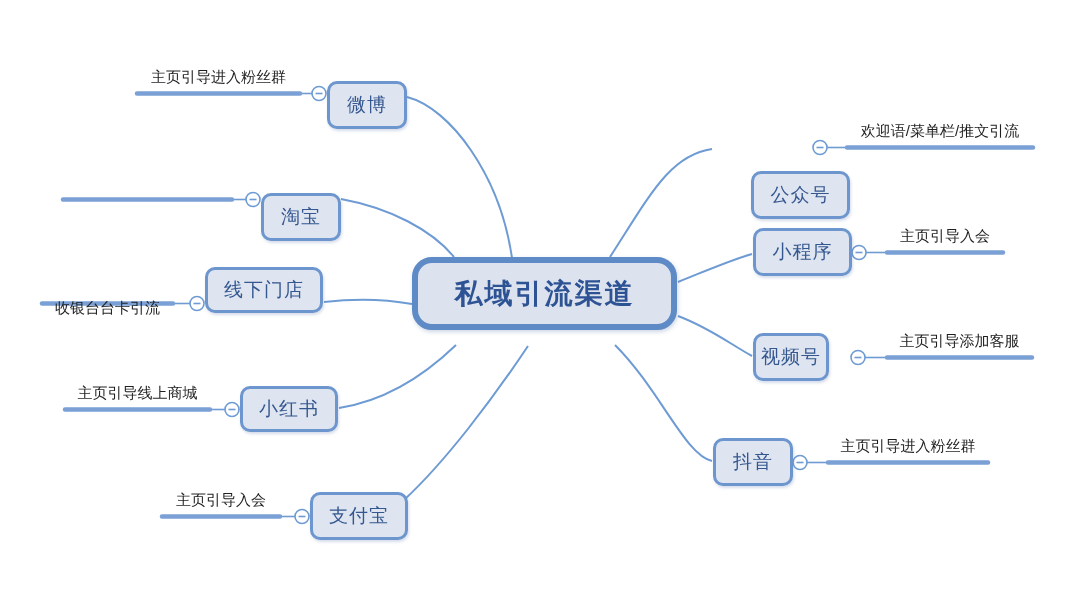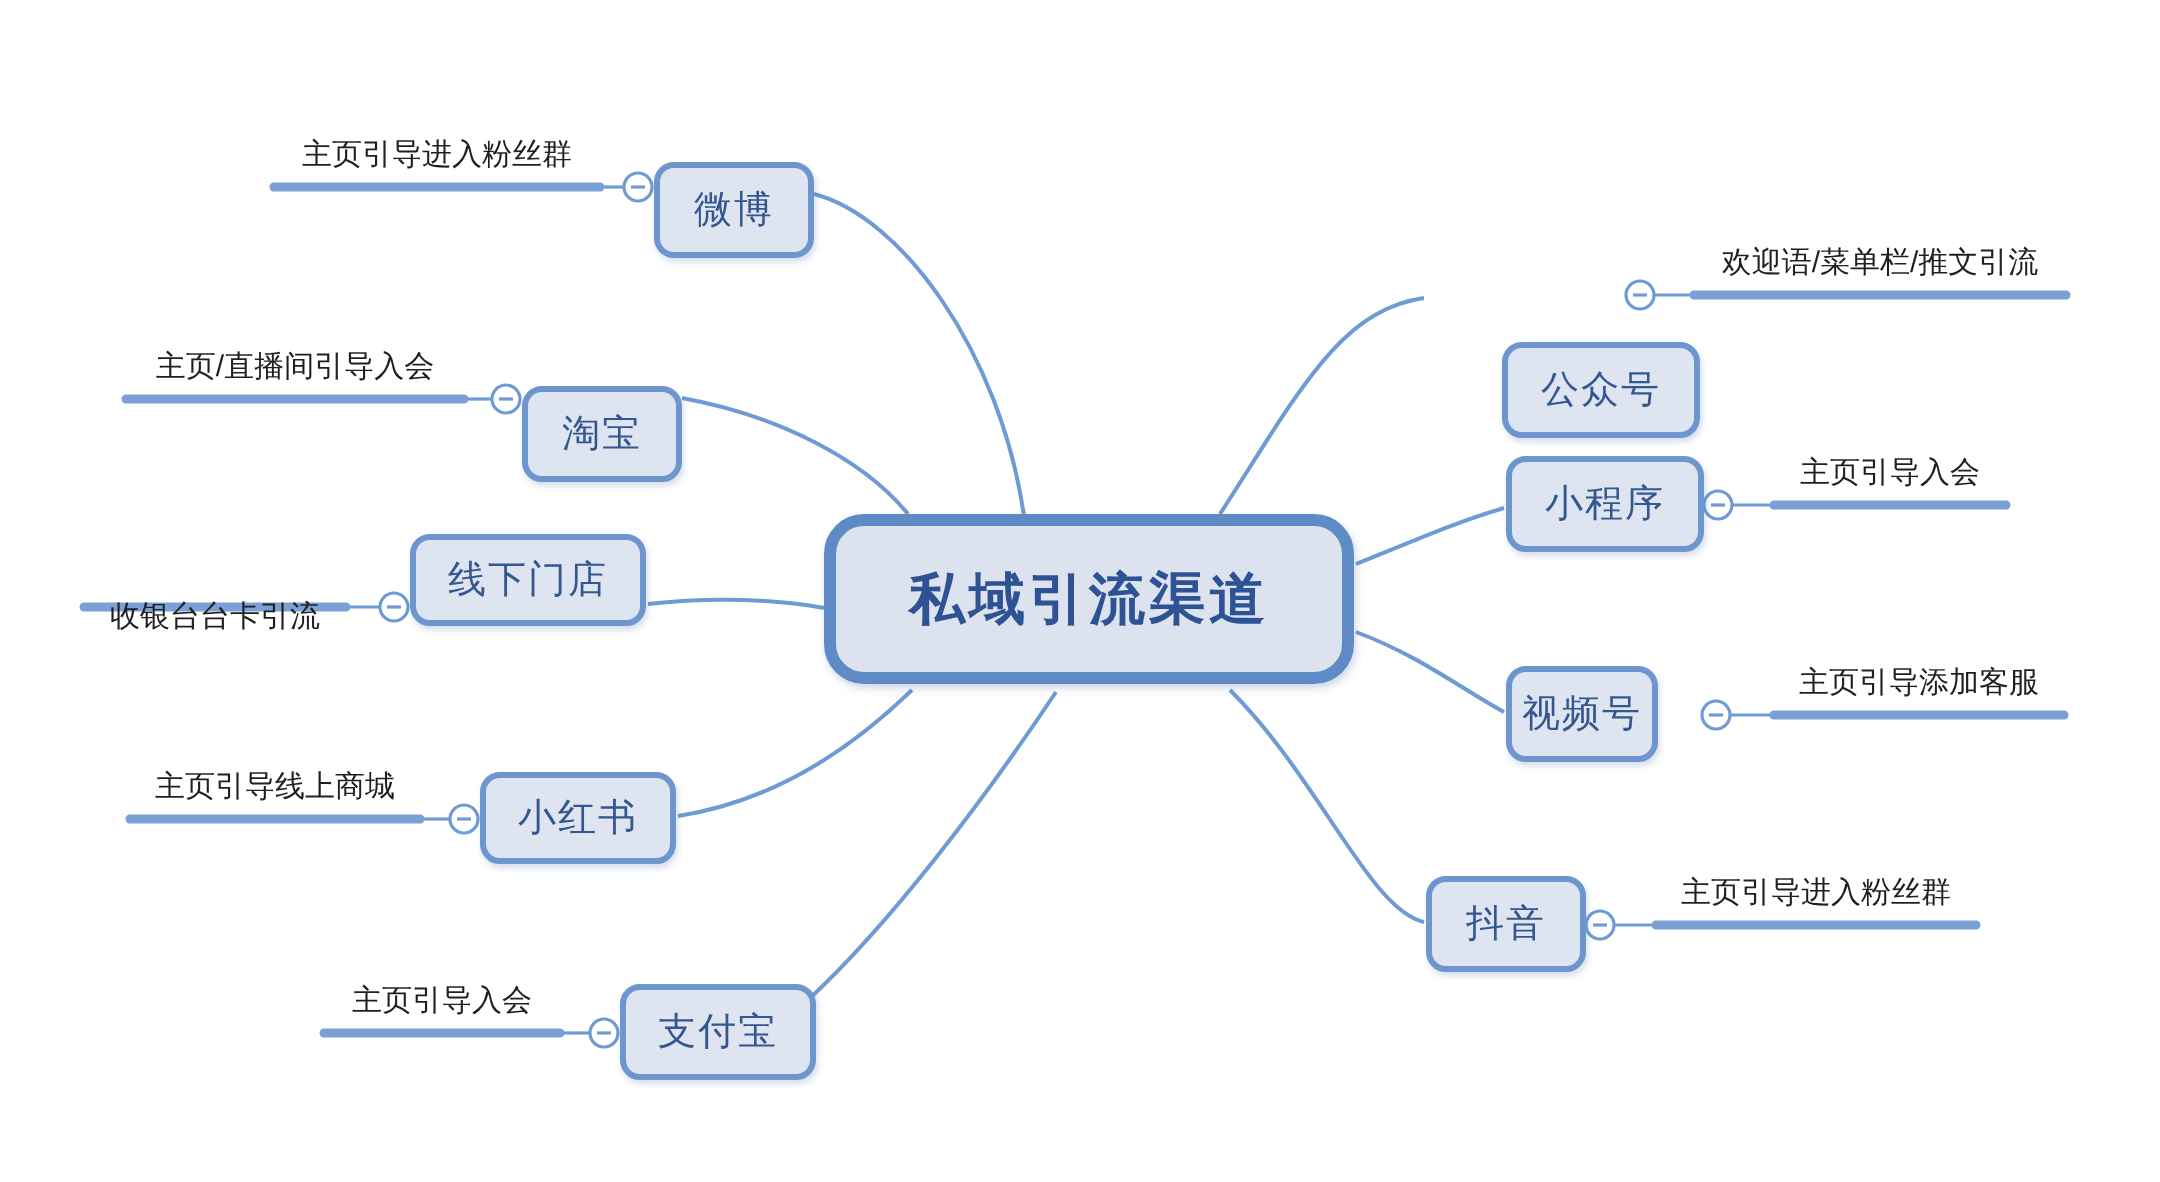--- a/index.html
+++ b/index.html
@@ -135,21 +135,21 @@
         <circle cx="858" cy="357.5" r="7"></circle>
           <line x1="854.5" y1="357.5" x2="861.5" y2="357.5"></line>
       </g>
       <g>
         <circle cx="800" cy="462.5" r="7"></circle>
           <line x1="796.5" y1="462.5" x2="803.5" y2="462.5"></line>
       </g>
     </g>
   </svg>
 
-  <div class="root-node" style="left:412px;top:257px;width:265px;height:85px;">
+  <div class="root-node" style="left:412px;top:257px;width:265px;height:73px;">
     <span>私域引流渠道</span>
   </div>
 
   <div class="node" style="left:327px;top:69px;width:80px;height:48px;margin-top:12px;">
     <span>微博</span>
   </div>
   <div class="node" style="left:261px;top:193px;width:80px;height:48px;justify-content:center;">
     <span>淘宝</span>
   </div>
   <div class="node" style="left:205px;top:267px;width:118px;height:46px;">
@@ -169,21 +169,20 @@
     <span>小程序</span>
   </div>
   <div class="node" style="left:753px;top:333px;width:76px;height:48px;">
     <span>视频号</span>
   </div>
   <div class="node" style="left:713px;top:438px;width:80px;height:48px;">
     <span>抖音</span>
   </div>
 
   <div class="leaf-label" style="left:137px;top:67px;width:163px;">主页引导进入粉丝群</div>
-  <div class="leaf-label" style="left:63px;top:173px;width:169px;">主页/直播间引导入会</div>
   <div class="leaf-label" style="left:42px;top:277px;width:131px;margin-top:21px;">收银台台卡引流</div>
   <div class="leaf-label" style="left:65px;top:383px;width:145px;">主页引导线上商城</div>
   <div class="leaf-label" style="left:162px;top:490px;width:118px;">主页引导入会</div>
 
   <div class="leaf-label" style="left:847px;top:121px;width:186px;">欢迎语/菜单栏/推文引流</div>
   <div class="leaf-label" style="left:887px;top:226px;width:116px;">主页引导入会</div>
   <div class="leaf-label" style="left:887px;top:331px;width:145px;">主页引导添加客服</div>
   <div class="leaf-label" style="left:828px;top:436px;width:160px;">主页引导进入粉丝群</div>
 
 </div>

